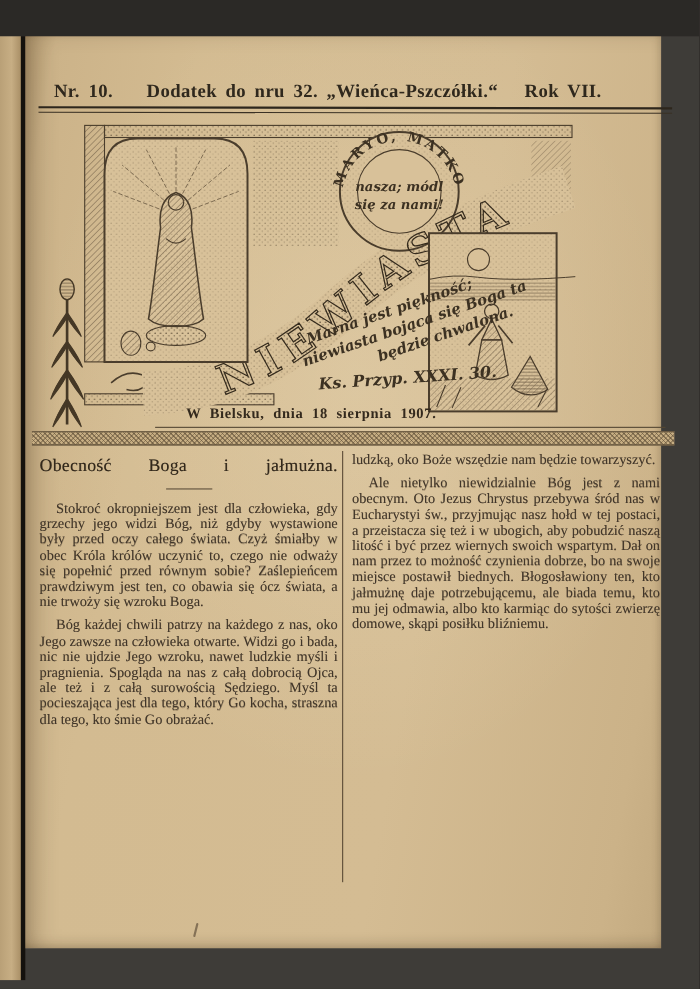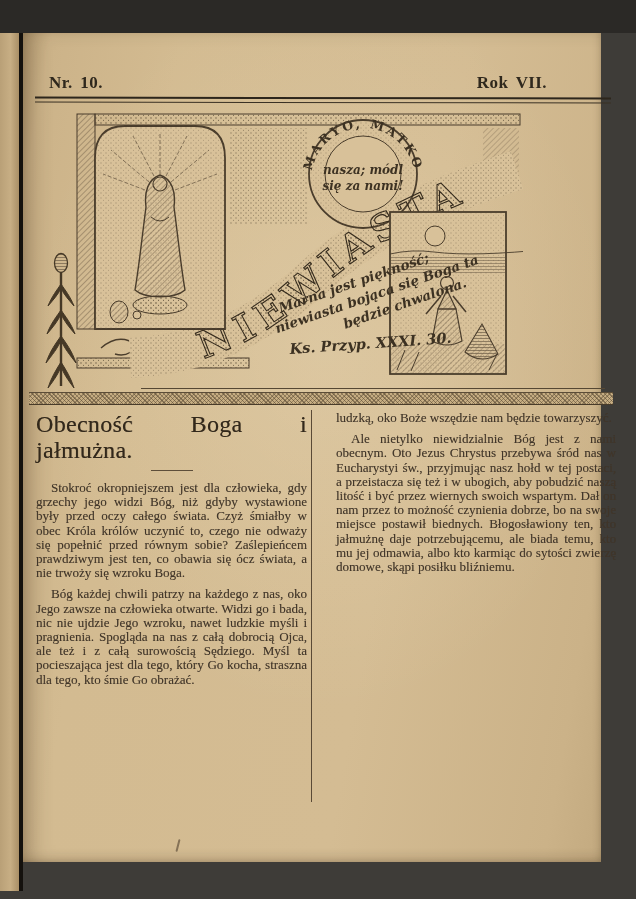--- a/index.html
+++ b/index.html
@@ -36,41 +36,42 @@
        border-top:1px solid #5b4c37;border-bottom:1.5px solid #483b29;background:
         repeating-linear-gradient(45deg, rgba(86,70,48,0.55) 0 1px, rgba(0,0,0,0) 1px 3px),
         repeating-linear-gradient(-45deg, rgba(86,70,48,0.40) 0 1px, rgba(0,0,0,0) 1px 3px),
         #c6ad82;}
   
   .col{position:absolute;top:378px;font-size:13px;line-height:14.2px;text-align:justify;
        color:#41362a;text-shadow:0.2px 0.2px 0 rgba(58,44,26,0.35);}
   .col p{margin:0 0 7px 0;text-indent:15px;}
   .col p.noindent{text-indent:0;}
   .col-left{left:13px;width:271px;}
-  .col-right{left:297px;width:280px;margin-left:16px;}
+  .col-right{left:297px;width:280px;}
   .col-divider{position:absolute;left:288px;top:377px;width:1px;height:392px;background:#5a4a36;}
-  .col h1{margin:0 0 2px 0;font-size:24px;line-height:26px;font-weight:normal;color:#32281b;
+  .col h1{margin:0 0 2px 0;font-size:16px;line-height:26px;font-weight:normal;color:#32281b;
        text-align:justify;text-align-last:justify;letter-spacing:0.3px;text-indent:0;
        text-shadow:0.3px 0.3px 0 rgba(50,40,27,0.5);}
   .title-rule{width:42px;height:0;border-top:1.2px solid #5d4e3a;margin:7px auto 10px auto;}
   .ink-mark{position:absolute;left:154px;top:806px;width:2px;height:13px;background:#6b5a43;
        opacity:0.75;transform:rotate(14deg);border-radius:1px;}
 </style>
 </head>
 <body>
 
 <div class="scan">
   <div class="top-band"></div>
   <div class="adjacent-edge"></div>
   <div class="gutter"></div>
 
   <div class="page">
 
     <div class="hdr">
       <span class="issue">Nr. 10.</span>
+      <span class="htitle">Dodatek do nru 32. „Wieńca-Pszczółki.“</span>
       <span class="vol">Rok VII.</span>
     </div>
     <div class="hdr-rule"></div>
 
     <svg class="masthead" viewBox="0 0 478 280" xmlns="http://www.w3.org/2000/svg">
       <defs>
         <pattern id="hatchA" width="4" height="4" patternUnits="userSpaceOnUse" patternTransform="rotate(45)">
           <line x1="0" y1="0" x2="0" y2="4" stroke="#6f5e47" stroke-width="0.9"></line>
         </pattern>
         <pattern id="hatchB" width="3" height="3" patternUnits="userSpaceOnUse">
@@ -165,20 +166,21 @@
       </g>
 
       <g transform="rotate(-19 310 190)" fill="#3c3122" font-style="italic" font-weight="bold">
         <text x="236" y="176" font-size="13.5">Marna jest piękność;</text>
         <text x="226" y="194" font-size="13.5">niewiasta bojąca się Boga ta</text>
         <text x="292" y="212" font-size="13.5">będzie chwalona.</text>
       </g>
       <text x="245" y="242" transform="rotate(-4 245 242)" font-size="14.5" font-style="italic" font-weight="bold" fill="#3c3122">Ks. Przyp. XXXI. 30.</text>
     </svg>
 
+    <div class="dateline">W Bielsku, dnia 18 sierpnia 1907.</div>
     <div class="band-thin"></div>
     <div class="band"></div>
 
     <div class="col-divider"></div>
 
     <div class="col col-left">
       <h1>Obecność Boga i jałmużna.</h1>
       <div class="title-rule"></div>
       <p>Stokroć okropniejszem jest dla człowieka, gdy grzechy jego widzi Bóg, niż gdyby wystawione były przed oczy całego świata. Czyż śmiałby w obec Króla królów uczynić to, czego nie odważy się popełnić przed równym sobie? Zaślepieńcem prawdziwym jest ten, co obawia się ócz świata, a nie trwoży się wzroku Boga.</p>
       <p>Bóg każdej chwili patrzy na każdego z nas, oko Jego zawsze na człowieka otwarte. Widzi go i bada, nic nie ujdzie Jego wzroku, nawet ludzkie myśli i pragnienia. Spogląda na nas z całą dobrocią Ojca, ale też i z całą surowością Sędziego. Myśl ta pocieszająca jest dla tego, który Go kocha, straszna dla tego, kto śmie Go obrażać.</p>

